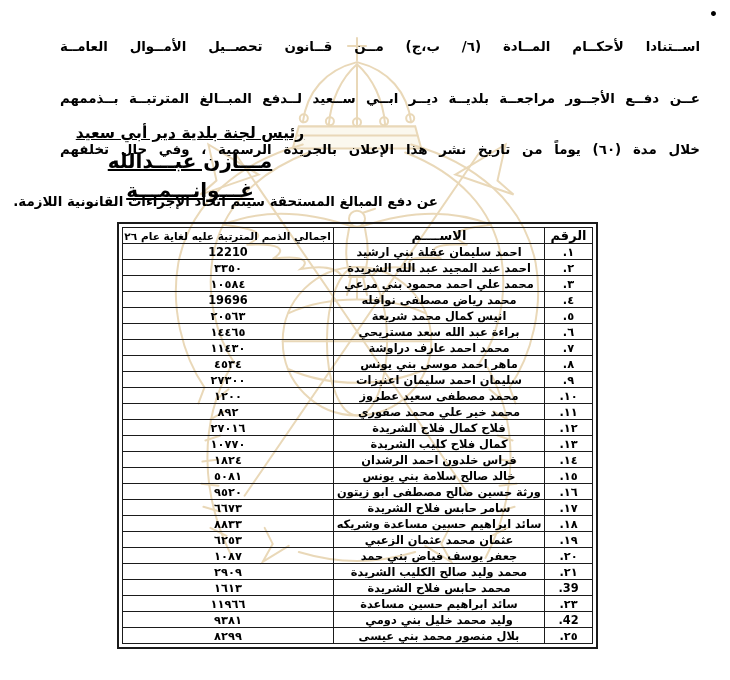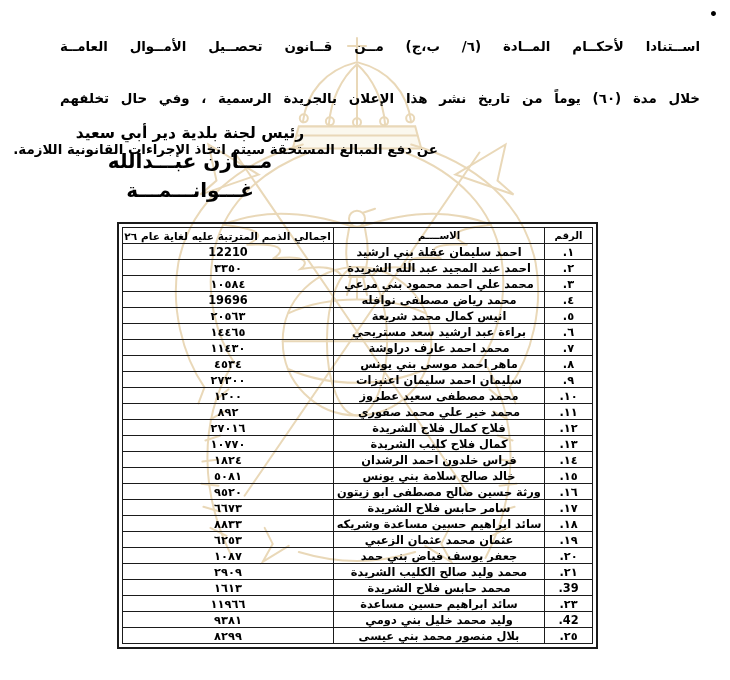--- a/index.html
+++ b/index.html
@@ -54,20 +54,21 @@
 
   
   .signature {
     position: absolute;
     top: 120px; left: 62px;
     width: 256px;
     direction: rtl;
     text-align: center;
     font-weight: bold;
     z-index: 1;
+    text-decoration: underline;
   }
   .signature .title { font-size: 15.5px; line-height: 27px; }
   .signature .name  { font-size: 20px;   line-height: 29px; }
 
   
   .table-frame {
     position: absolute;
     top: 222px; left: 117px;
     width: 481px;
     box-sizing: border-box;
@@ -88,21 +89,21 @@
   table.debtors th, table.debtors td {
     border: 1px solid #1b1b1b;
     height: 15px;
     padding: 0 2px;
     font-weight: bold;
     text-align: center;
     white-space: nowrap;
     overflow: hidden;
     line-height: 14px;
   }
-  table.debtors th { font-size: 10px; }
+  table.debtors th { font-size: 13px; }
   table.debtors th.th-amount { font-size: 10.6px; }
   table.debtors td { font-size: 11.4px; }
 </style>
 </head>
 <body>
 
 <svg class="watermark" viewBox="0 0 440 550" xmlns="http://www.w3.org/2000/svg">
   <g fill="none" stroke="#d4b273" stroke-width="2" stroke-linecap="round">
 
     <path d="M218 38 v-22 M209 24 h18"></path>
@@ -148,20 +149,21 @@
     <path d="M352 512 l16 -8 M358 488 l17 -5 M360 462 l17 -2 M360 436 l16 2 M358 412 l15 5 M354 388 l14 8 M350 366 l12 10"></path>
 
     <path d="M160 528 C200 540 236 540 276 528"></path>
     <path d="M150 522 l-26 16 l10 -18 l-8 -16 M286 522 l26 16 l-10 -18 l8 -16"></path>
   </g>
 </svg>
 
 <div class="notice" dir="rtl">
   <span class="bullet">•</span>
   <div class="line">اســتنادا لأحكــام المــادة (٦/ ب،ج) مــن قــانون تحصــيل الأمــوال العامــة</div>
+  <div class="line">عــن دفــع الأجــور مراجعــة بلديــة ديــر ابــي ســعيد لــدفع المبــالغ المترتبــة بــذممهم</div>
   <div class="line">خلال مدة (٦٠) يوماً من تاريخ نشر هذا الإعلان بالجريدة الرسمية ، وفي حال تخلفهم</div>
   <div class="line last">عن دفع المبالغ المستحقة سيتم اتخاذ الإجراءات القانونية اللازمة.</div>
 </div>
 
 <div class="signature" dir="rtl">
   <div class="title">رئيس لجنة بلدية دير أبي سعيد</div>
   <div class="name">مـــازن عبـــدالله غـــوانـــمـــة</div>
 </div>
 
 <div class="table-frame">
@@ -199,21 +201,21 @@
           <td>محمد رياض مصطفى نوافله</td>
           <td>19696</td>
         </tr>
         <tr>
           <td>٥.</td>
           <td>انيس كمال محمد شريعة</td>
           <td>٢٠٥٦٣</td>
         </tr>
         <tr>
           <td>٦.</td>
-          <td>براءة عبد ارشيد سعد مستريحي</td>
+          <td>براءة عبد الله سعد مستريحي</td>
           <td>١٤٤٦٥</td>
         </tr>
         <tr>
           <td>٧.</td>
           <td>محمد احمد عارف دراوشة</td>
           <td>١١٤٣٠</td>
         </tr>
         <tr>
           <td>٨.</td>
           <td>ماهر احمد موسى بني يونس</td>

